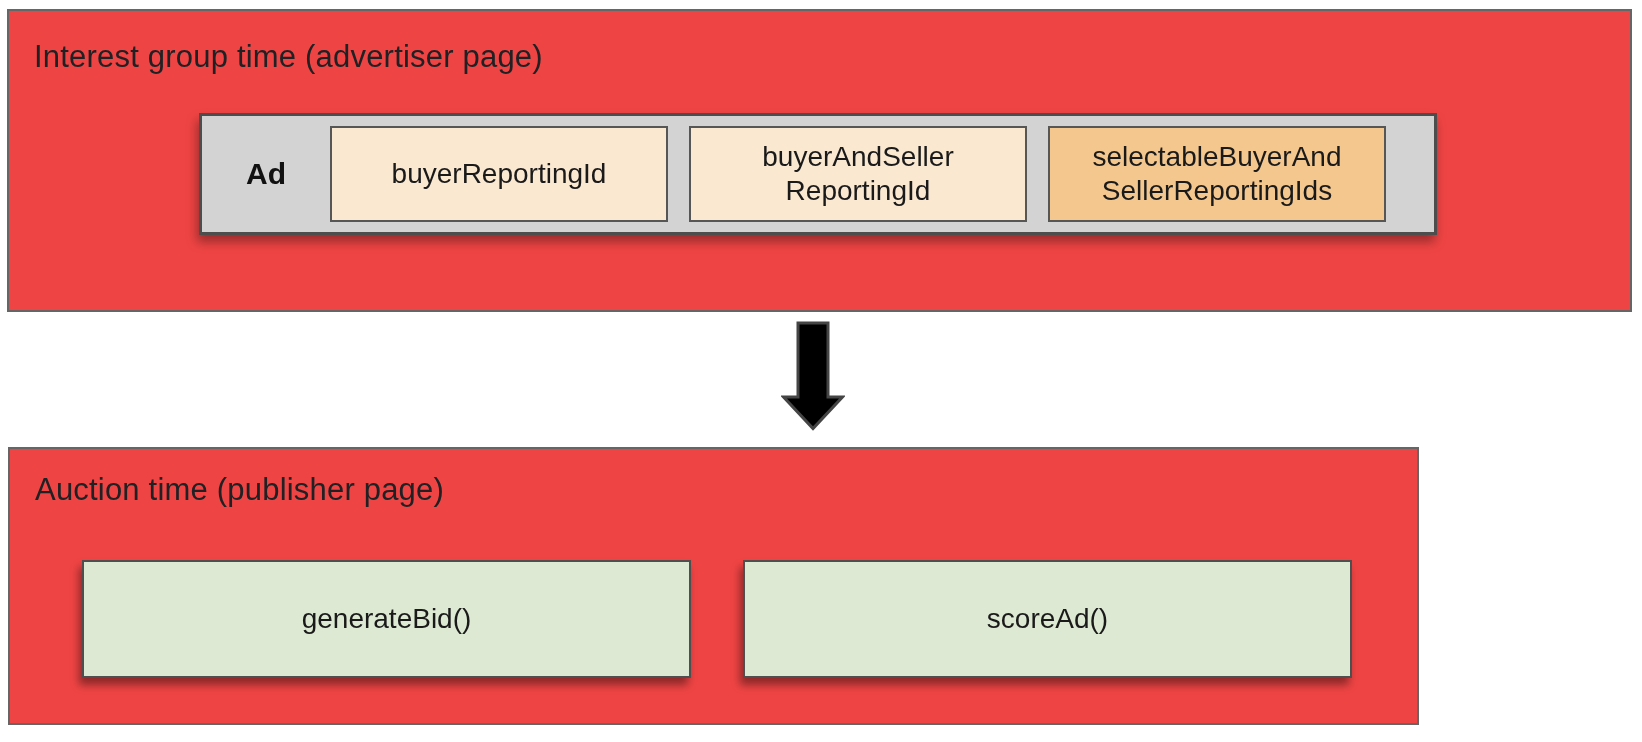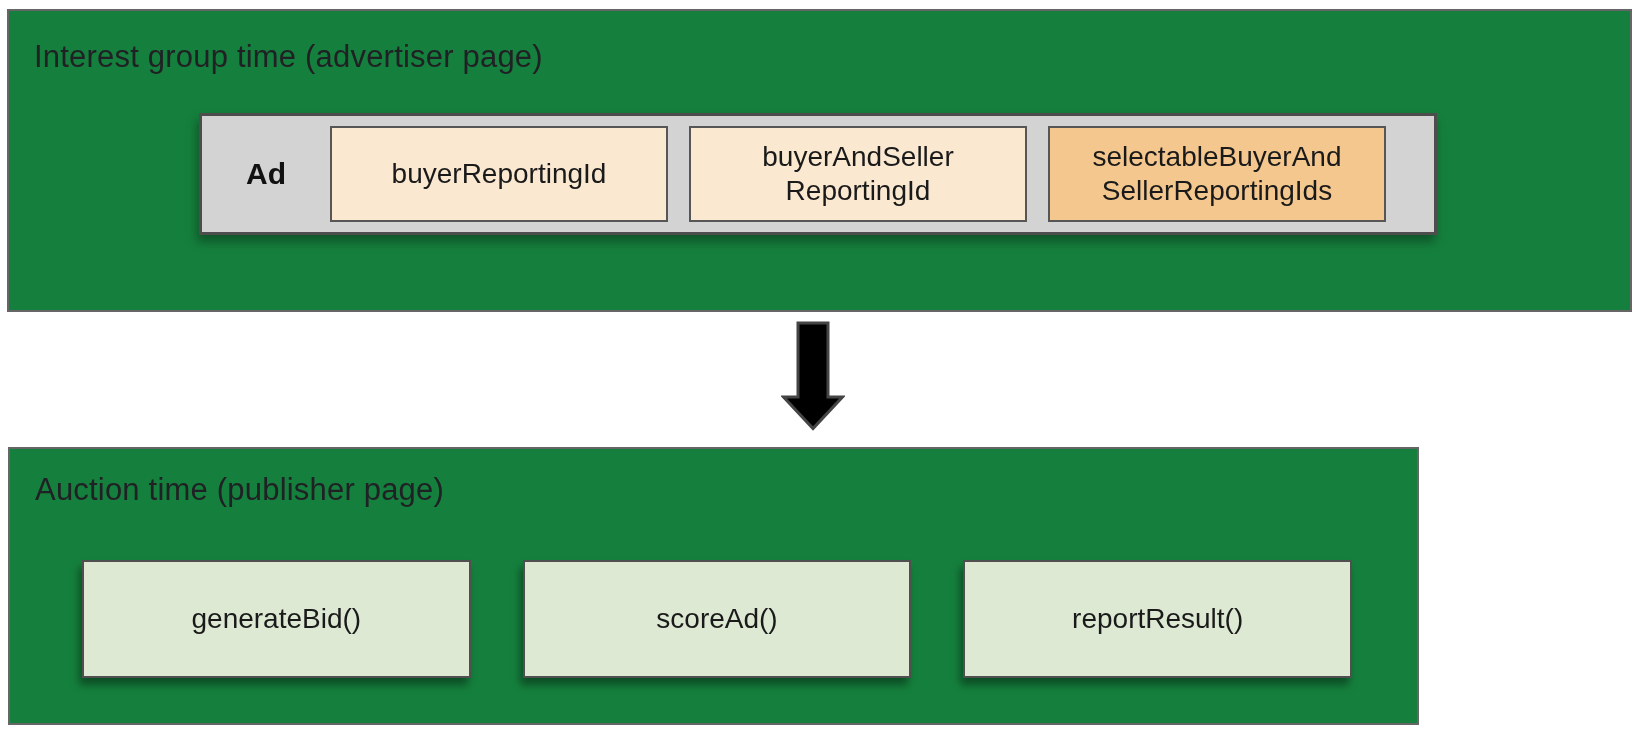--- a/index.html
+++ b/index.html
@@ -13,21 +13,21 @@
     width: 1642px;
     height: 742px;
     background: #ffffff;
     overflow: hidden;
     color: #202124;
   }
   .panel {
     position: absolute;
     box-sizing: border-box;
     border: 2px solid #666666;
-    background: #15803d;
+    background: #ef4444;
   }
   .top-panel {
     left: 7px;
     top: 9px;
     width: 1625px;
     height: 303px;
   }
   .bottom-panel {
     left: 8px;
     top: 447px;
@@ -142,17 +142,16 @@
   <svg class="arrow" viewBox="0 0 64 110" aria-hidden="true">
     <polygon points="17,2 47,2 47,76 61.5,76 32,107.5 2.5,76 17,76" fill="#000000" stroke="#454545" stroke-width="3" stroke-linejoin="miter"></polygon>
   </svg>
 
   <section class="panel bottom-panel">
     <h2 class="panel-title">Auction time (publisher page)</h2>
 
     <div class="fn-row">
       <div class="fn-box">generateBid()</div>
       <div class="fn-box">scoreAd()</div>
-      <div class="fn-box">reportResult()</div>
     </div>
   </section>
 
 </div>
 
 </body></html>

